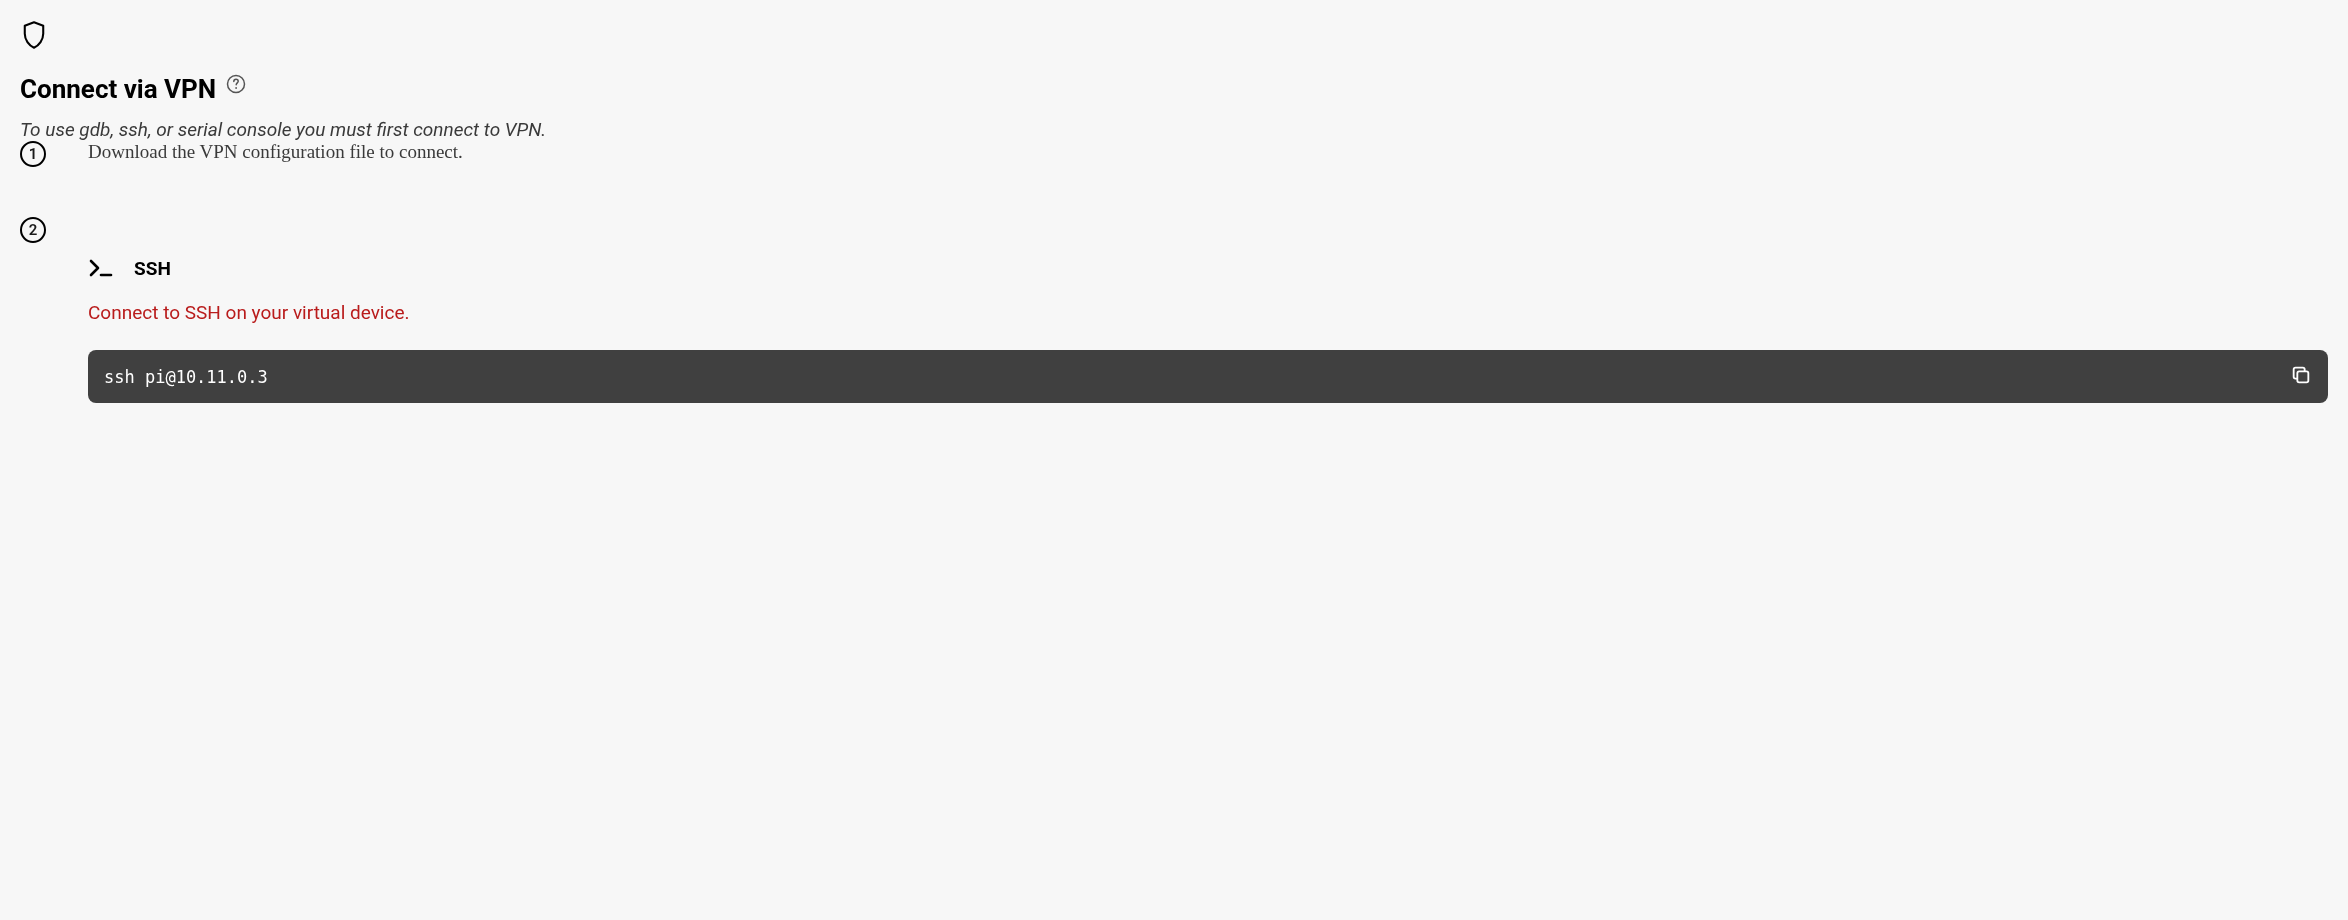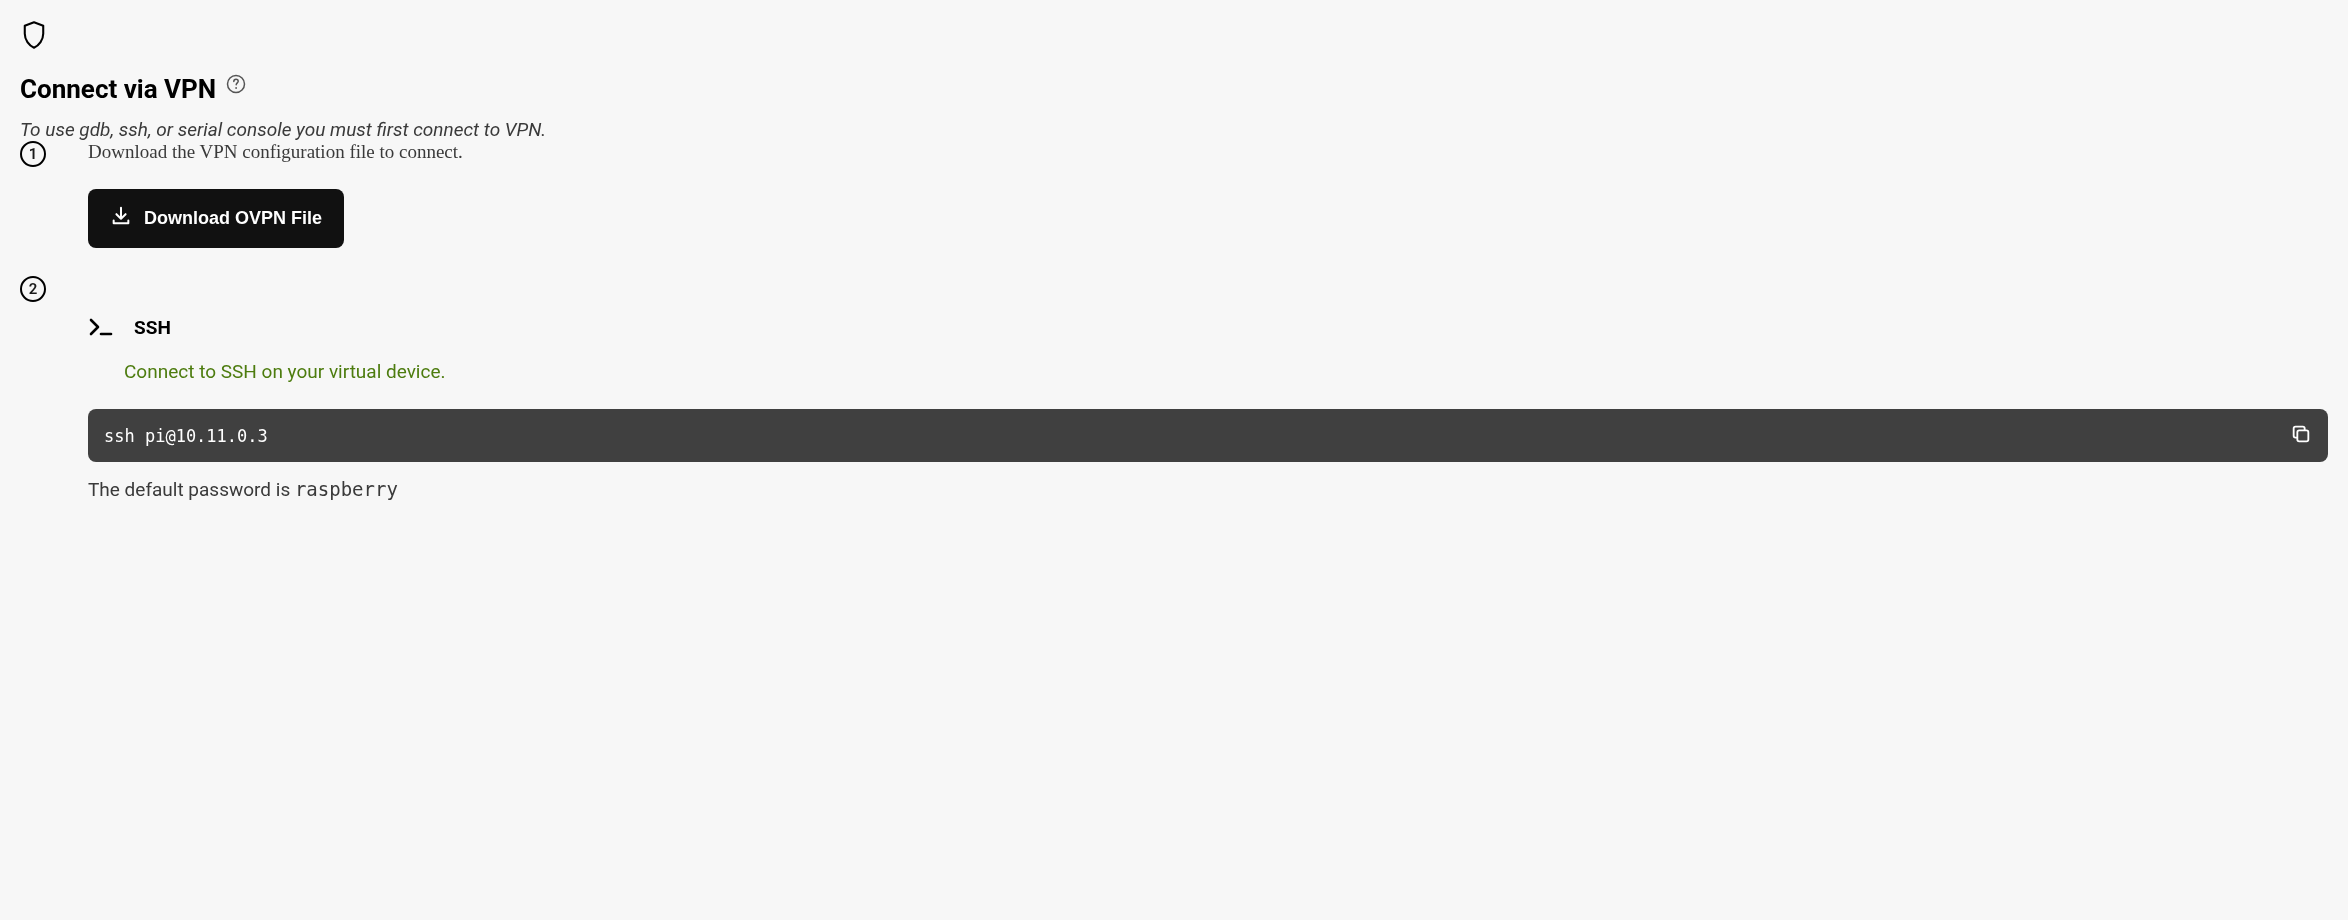--- a/index.html
+++ b/index.html
@@ -86,23 +86,22 @@
       margin-bottom: 18px;
       margin-top: 40px;
     }
     .ssh-title {
       font-size: 19px;
       font-weight: 700;
       color: #000;
     }
     .ssh-desc {
       font-size: 19px;
-      color: #4d7c0f;
+      color: #b91c1c;
       margin-bottom: 26px;
-      margin-left: 36px;
     }
     .code-block {
       background: #404040;
       color: #fff;
       border-radius: 8px;
       padding: 14px 16px;
       font-family: ui-monospace, "SF Mono", Menlo, Monaco, Consolas, monospace;
       font-size: 17px;
       display: flex;
       align-items: center;
@@ -145,30 +144,20 @@
       </svg>
     </span>
   </div>
 
   <p class="subtext">To use gdb, ssh, or serial console you must first connect to VPN.</p>
 
   <div class="step">
     <div class="step-number">1</div>
     <div class="step-body">
       <p class="step-text">Download the VPN configuration file to connect.</p>
-      <button class="download-btn">
-        <span>
-          <svg width="22" height="22" viewBox="0 0 24 24" fill="none" stroke="#fff" stroke-width="2.2">
-            <path d="M12 3 L12 14" stroke-linecap="round"></path>
-            <path d="M7 10 L12 15 L17 10" stroke-linecap="round" stroke-linejoin="round"></path>
-            <path d="M4 17 L4 20 L20 20 L20 17" stroke-linecap="round" stroke-linejoin="round"></path>
-          </svg>
-        </span>
-        <span>Download OVPN File</span>
-      </button>
     </div>
   </div>
 
   <div class="step">
     <div class="step-number">2</div>
     <div class="step-body">
 
       <div class="ssh-header">
         <span>
           <svg width="26" height="22" viewBox="0 0 26 22" fill="none" stroke="#000" stroke-width="2.6">
@@ -186,18 +175,15 @@
         <button class="copy-btn">
           <span>
             <svg width="22" height="22" viewBox="0 0 24 24" fill="none" stroke="#fff" stroke-width="2">
               <rect x="8" y="8" width="12" height="12" rx="2"></rect>
               <path d="M16 8 L16 6 C16 4.9 15.1 4 14 4 L6 4 C4.9 4 4 4.9 4 6 L4 14 C4 15.1 4.9 16 6 16 L8 16"></path>
             </svg>
           </span>
         </button>
       </div>
 
-      <p class="password-note">
-        <span>The default password is </span><span class="mono">raspberry</span>
-      </p>
     </div>
   </div>
 </div>
 
 </body></html>

